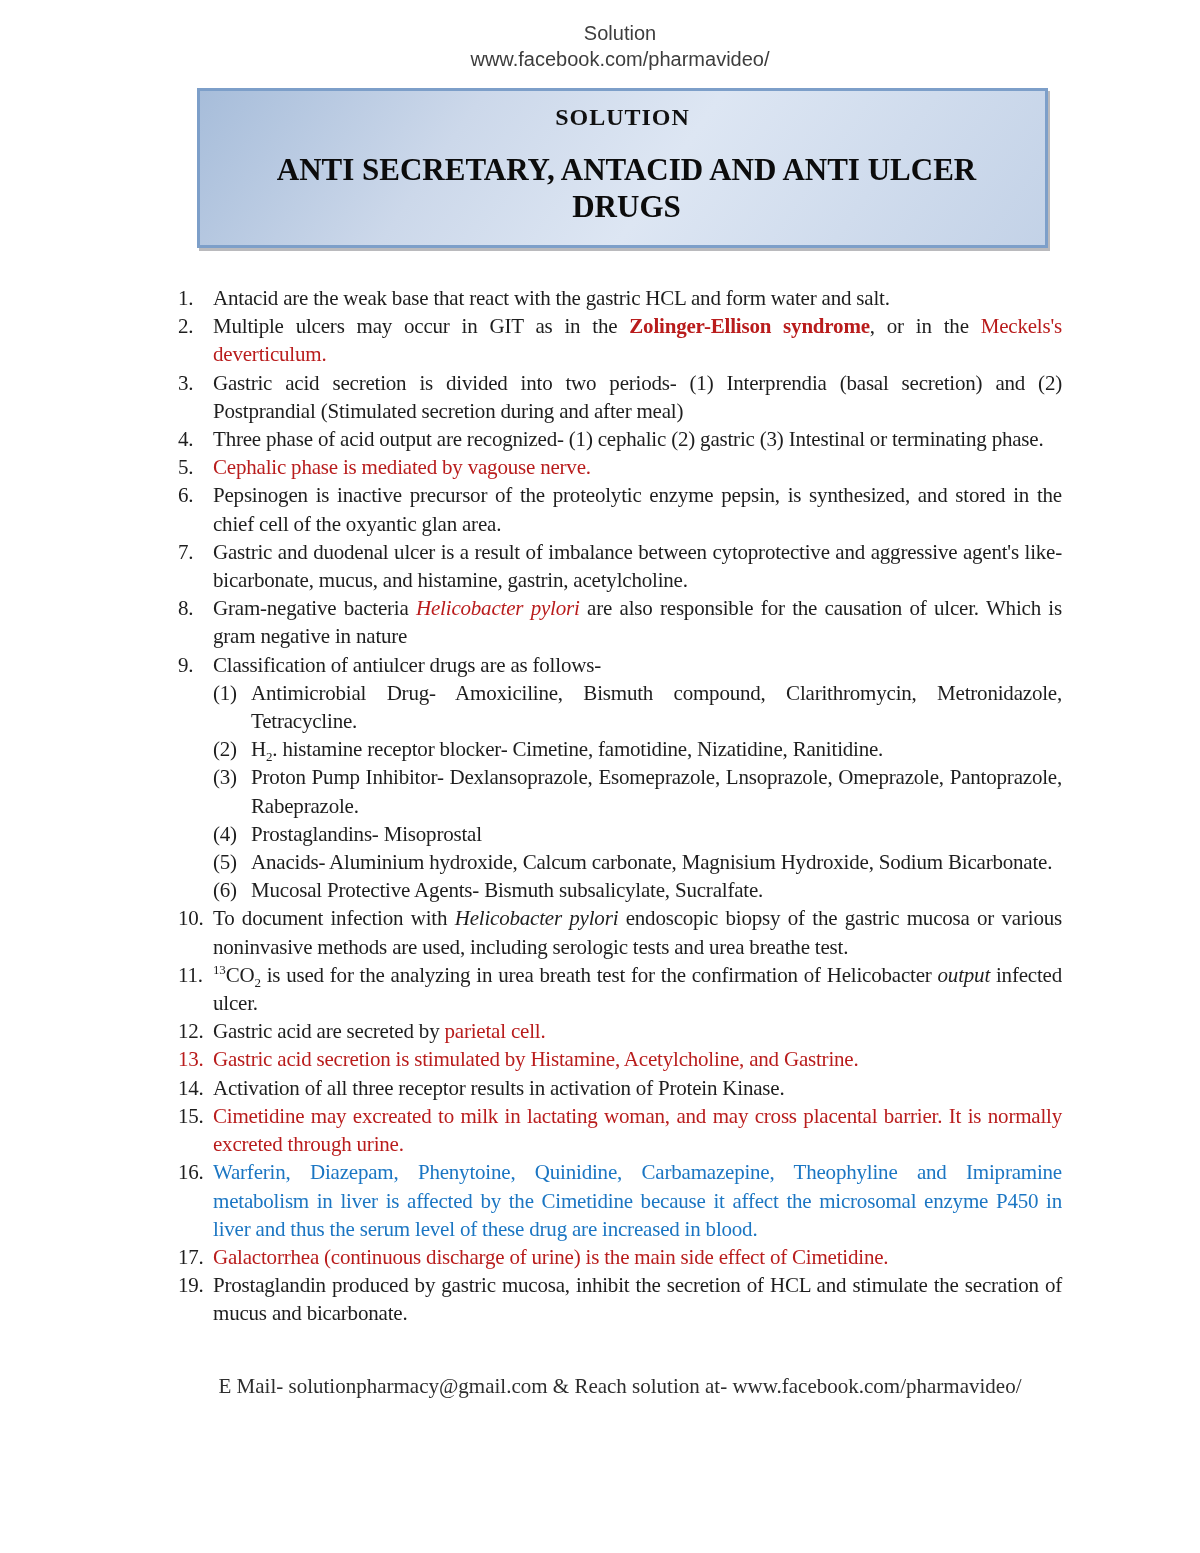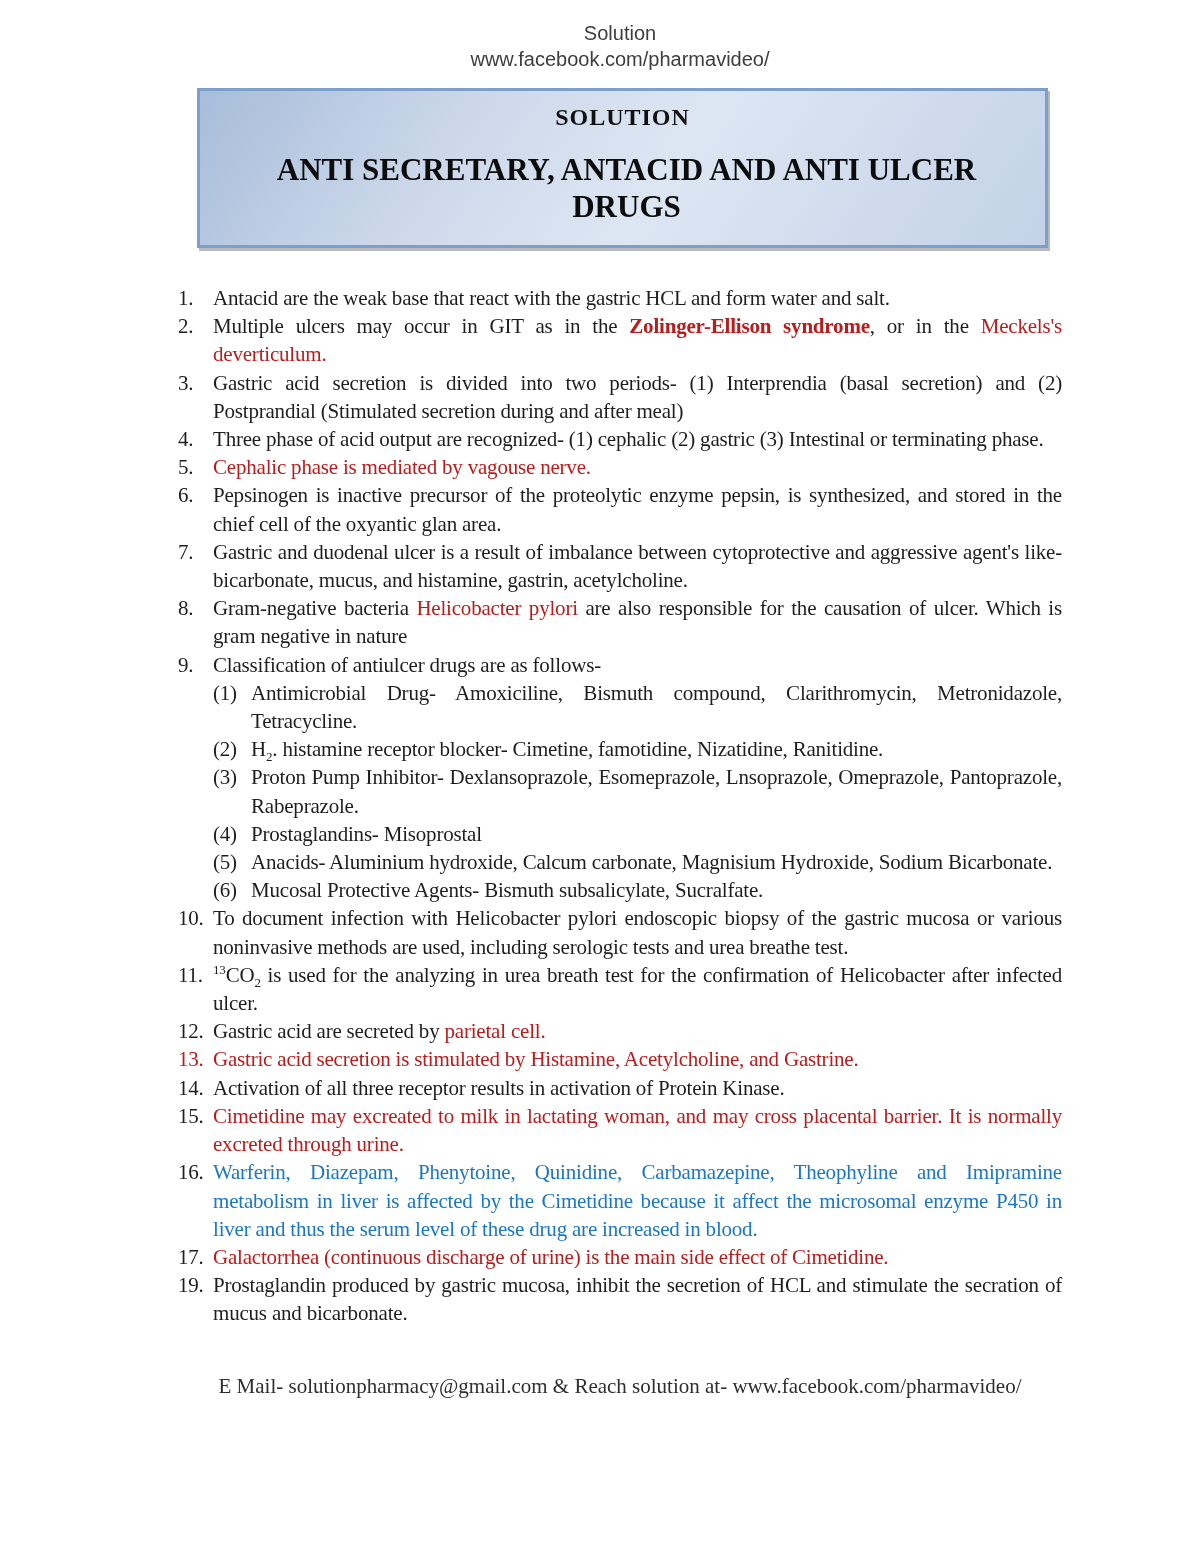--- a/index.html
+++ b/index.html
@@ -25,21 +25,21 @@
     margin:36px 0 0 178px;width:884px;font-size:21px;letter-spacing:-0.2px;
   }
   .item{display:flex;}
   .item .marker{flex:0 0 35px;width:35px;line-height:28.2px;}
   .item .body{flex:1;text-align:justify;line-height:28.2px;}
   .item.lvl1{padding-left:35px;}
   .item.lvl1 .marker{flex:0 0 38px;width:38px;}
   .c-red{color:#b91c1c;}
   .c-blue{color:#1b76c3;}
   .bold{font-weight:bold;}
-  .it{}
+  .it{font-style:italic;}
   sup,sub{font-size:0.62em;line-height:0;}
   .page-footer{
     margin:46px 0 0 178px;width:884px;text-align:center;
     font-family:Liberation Serif, serif;color:#2e2e2e;font-size:21px;
   }
 </style>
 </head>
 <body>
 
 <div class="page-header">
@@ -115,21 +115,21 @@
     <div class="item lvl1">
       <span class="marker">(6)</span>
       <div class="body"><span>Mucosal Protective Agents- Bismuth subsalicylate, Sucralfate.</span></div>
     </div>
     <div class="item">
       <span class="marker">10.</span>
       <div class="body"><span>To document infection with </span><span class="it">Helicobacter pylori</span><span> endoscopic biopsy of the gastric mucosa or various noninvasive methods are used, including serologic tests and urea breathe test.</span></div>
     </div>
     <div class="item">
       <span class="marker">11.</span>
-      <div class="body"><sup>13</sup><span>CO</span><sub>2</sub><span> is used for the analyzing in urea breath test for the confirmation of Helicobacter </span><span class="it">after</span><span> infected ulcer.</span></div>
+      <div class="body"><sup>13</sup><span>CO</span><sub>2</sub><span> is used for the analyzing in urea breath test for the confirmation of Helicobacter </span><span class="it">output</span><span> infected ulcer.</span></div>
     </div>
     <div class="item">
       <span class="marker">12.</span>
       <div class="body"><span>Gastric acid are secreted by </span><span class="c-red">parietal cell.</span></div>
     </div>
     <div class="item">
       <span class="marker c-red">13.</span>
       <div class="body"><span class="c-red">Gastric acid secretion is stimulated by Histamine, Acetylcholine, and Gastrine.</span></div>
     </div>
     <div class="item">

